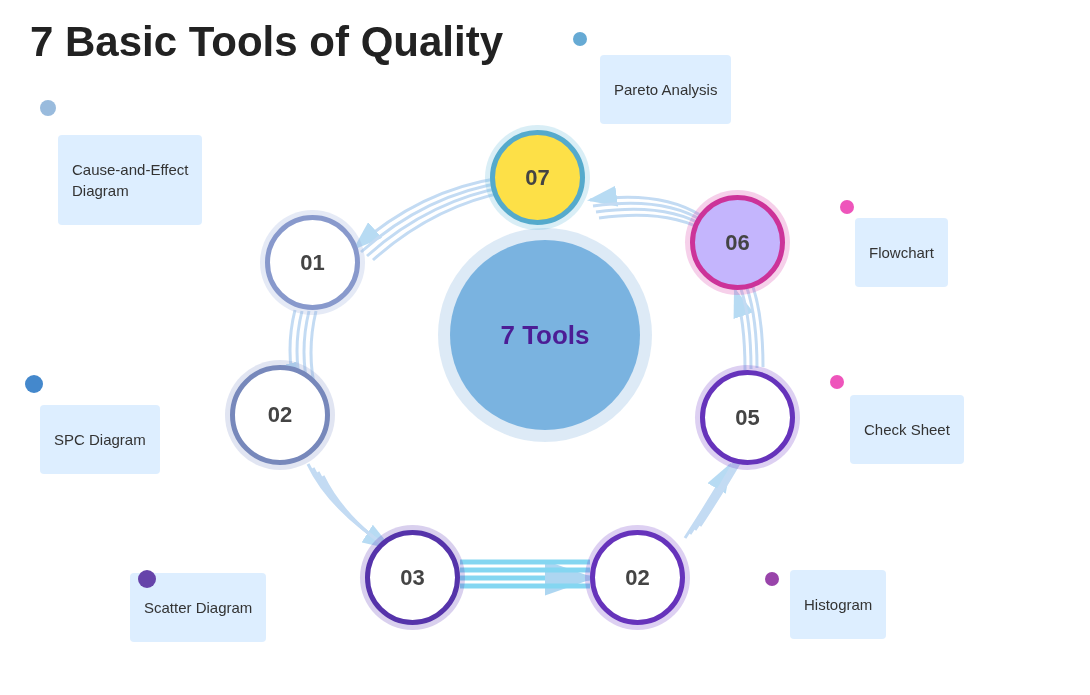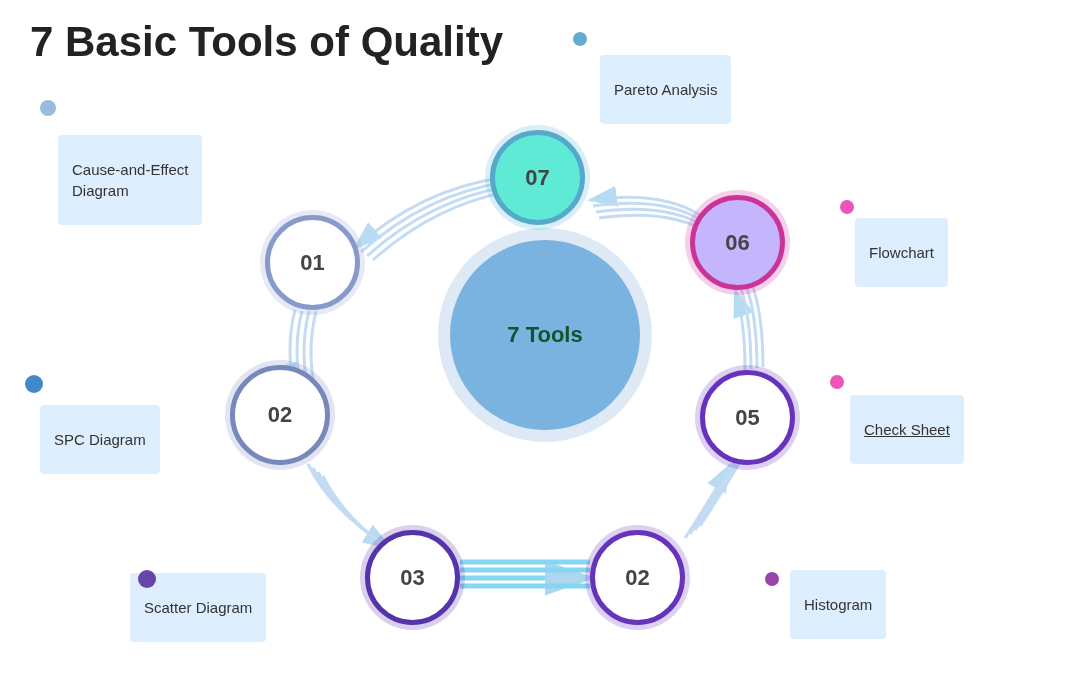--- a/index.html
+++ b/index.html
@@ -30,23 +30,23 @@
       background: #7ab3e0;
       top: 240px;
       left: 450px;
       display: flex;
       align-items: center;
       justify-content: center;
       box-shadow: 0 0 0 12px rgba(120,170,220,0.25);
       z-index: 2;
     }
     .center-circle-inner {
-      font-size: 22px;
+      font-size: 26px;
       font-weight: bold;
-      color: #14532d;
+      color: #4c1d95;
       text-align: center;
     }
 
     
     .tool-circle {
       position: absolute;
       border-radius: 50%;
       display: flex;
       align-items: center;
       justify-content: center;
@@ -168,30 +168,30 @@
     </div>
     <div class="tool-circle" style="width: 95px; height: 95px; top: 530px; left: 590px; border: 5px solid rgb(102, 51, 187); background: rgb(255, 255, 255); box-shadow: rgba(119, 68, 204, 0.25) 0px 0px 0px 5px;">
       <span>02</span>
     </div>
     <div class="tool-circle" style="width: 95px; height: 95px; top: 370px; left: 700px; border: 5px solid rgb(102, 51, 187); background: rgb(255, 255, 255); box-shadow: rgba(119, 68, 204, 0.25) 0px 0px 0px 5px; text-align: right;">
       <span>05</span>
     </div>
     <div class="tool-circle" style="width: 95px; height: 95px; top: 195px; left: 690px; border: 5px solid rgb(204, 51, 153); background: #c4b5fd; box-shadow: rgba(221, 68, 170, 0.25) 0px 0px 0px 5px;">
       <span>06</span>
     </div>
-    <div class="tool-circle" style="width: 95px; height: 95px; top: 130px; left: 490px; border: 5px solid rgb(85, 170, 204); background: #5eead4; box-shadow: rgba(102, 187, 221, 0.25) 0px 0px 0px 5px;">
+    <div class="tool-circle" style="width: 95px; height: 95px; top: 130px; left: 490px; border: 5px solid rgb(85, 170, 204); background: #fde047; box-shadow: rgba(102, 187, 221, 0.25) 0px 0px 0px 5px;">
       <span>07</span>
     </div>
   </div>
 <div id="label-boxes-container">
     <div class="label-box" style="top: 55px; left: 600px; white-space: pre-line;">Pareto Analysis</div>
     <div class="label-box" style="top: 135px; left: 43px; white-space: pre-line; margin-left: 15px;">Cause-and-Effect
 Diagram</div>
     <div class="label-box" style="top: 218px; left: 855px; white-space: pre-line;">Flowchart</div>
-    <div class="label-box" style="top: 395px; left: 850px; white-space: pre-line; text-decoration: underline;">Check Sheet</div>
+    <div class="label-box" style="top: 395px; left: 850px; white-space: pre-line;">Check Sheet</div>
     <div class="label-box" style="top: 570px; left: 790px; white-space: pre-line;">Histogram</div>
     <div class="label-box" style="top: 573px; left: 130px; white-space: pre-line;">Scatter Diagram</div>
     <div class="label-box" style="top: 380px; left: 40px; white-space: pre-line; margin-top: 25px;">SPC Diagram</div>
   </div>
 <div id="dots-container">
     <div class="dot" style="width: 14px; height: 14px; top: 32px; left: 573px; background: rgb(102, 170, 212);"></div>
     <div class="dot" style="width: 16px; height: 16px; top: 100px; left: 40px; background: rgb(153, 187, 221);"></div>
     <div class="dot" style="width: 18px; height: 18px; top: 375px; left: 25px; background: rgb(68, 136, 204);"></div>
     <div class="dot" style="width: 18px; height: 18px; top: 570px; left: 138px; background: rgb(102, 68, 170);"></div>
     <div class="dot" style="width: 14px; height: 14px; top: 572px; left: 765px; background: rgb(153, 68, 170);"></div>

